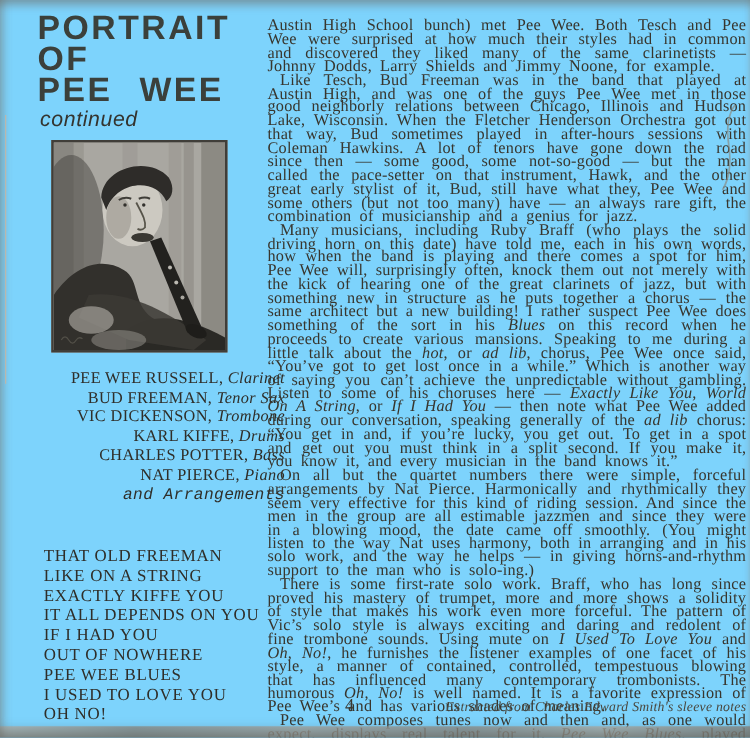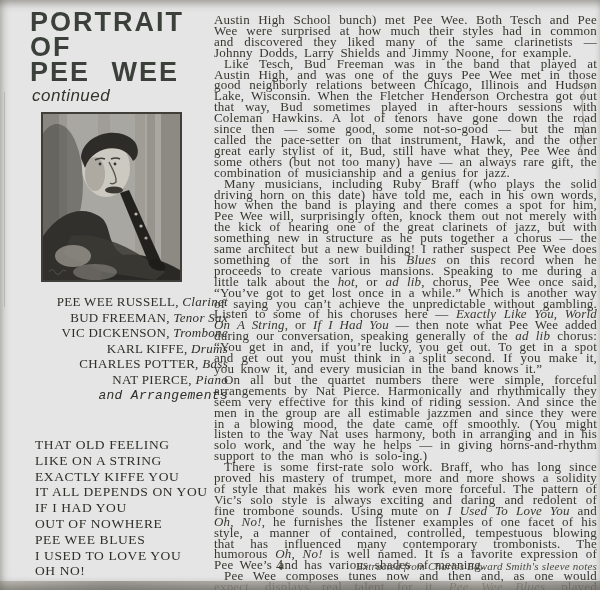--- a/index.html
+++ b/index.html
@@ -1,18 +1,18 @@
 <!DOCTYPE html>
 <html><head>
 <meta charset="utf-8">
 <style>
   html,body{margin:0;padding:0;background:#777;}
   .page{
     position:relative; width:600px; height:590px; overflow:hidden;
-    background:#e5e5e5;
+    background:#7dd3fc;
     font-family:"Liberation Serif", serif;
   }
   
   .page .vignette{
     position:absolute; inset:0; pointer-events:none; z-index:9;
     box-shadow:
       inset 0 9px 7px -5px rgba(110,108,100,.55),
       inset 0 -11px 9px -6px rgba(95,93,86,.60),
       inset 9px 0 7px -6px rgba(120,118,110,.45),
       inset -5px 0 6px -5px rgba(150,148,140,.35);
@@ -133,21 +133,21 @@
   <ul class="personnel">
     <li><span>PEE WEE RUSSELL,</span> <i>Clarinet</i></li>
     <li><span>BUD FREEMAN,</span> <i>Tenor Sax</i></li>
     <li><span>VIC DICKENSON,</span> <i>Trombone</i></li>
     <li><span>KARL KIFFE,</span> <i>Drums</i></li>
     <li><span>CHARLES POTTER,</span> <i>Bass</i></li>
     <li><span>NAT PIERCE,</span> <i>Piano</i><i class="cont">and Arrangements</i></li>
   </ul>
 
   <ul class="tracks">
-    <li>THAT OLD FEELING</li>
+    <li>THAT OLD FREEMAN</li>
     <li>LIKE ON A STRING</li>
     <li>EXACTLY KIFFE YOU</li>
     <li>IT ALL DEPENDS ON YOU</li>
     <li>IF I HAD YOU</li>
     <li>OUT OF NOWHERE</li>
     <li>PEE WEE BLUES</li>
     <li>I USED TO LOVE YOU</li>
     <li>OH NO!</li>
   </ul>
 

